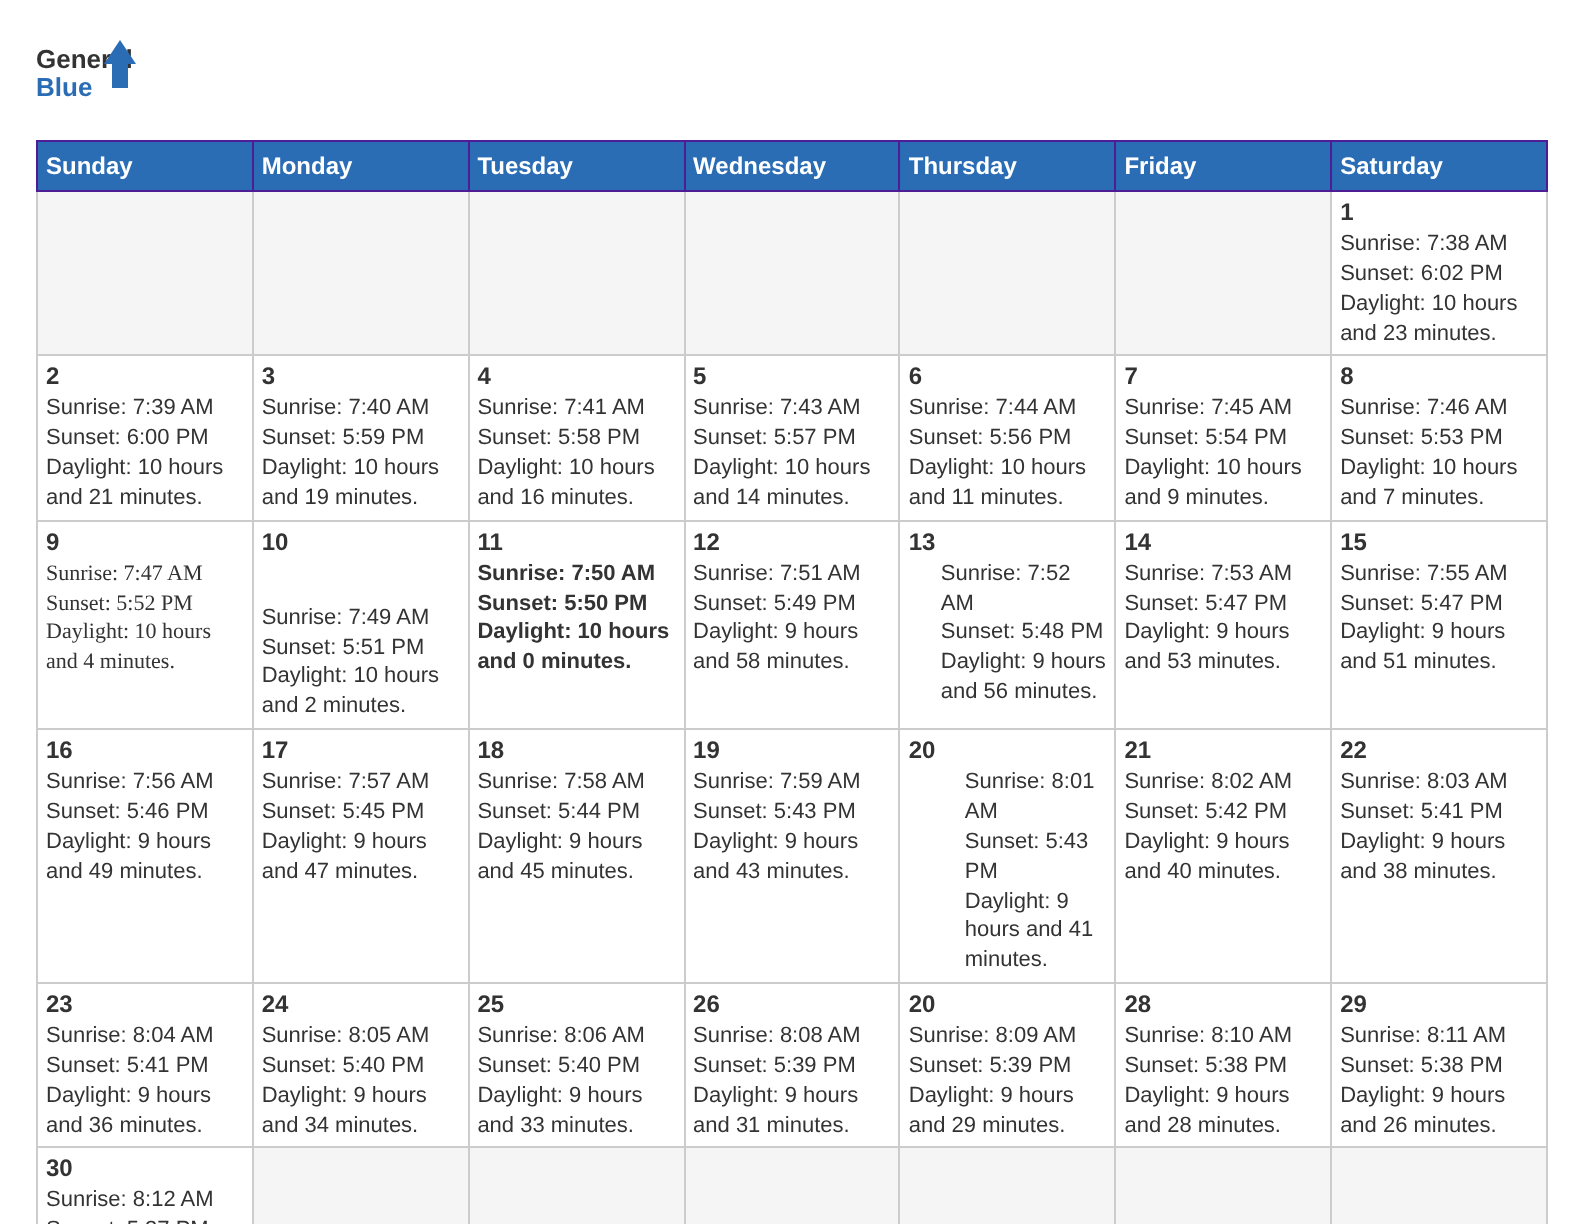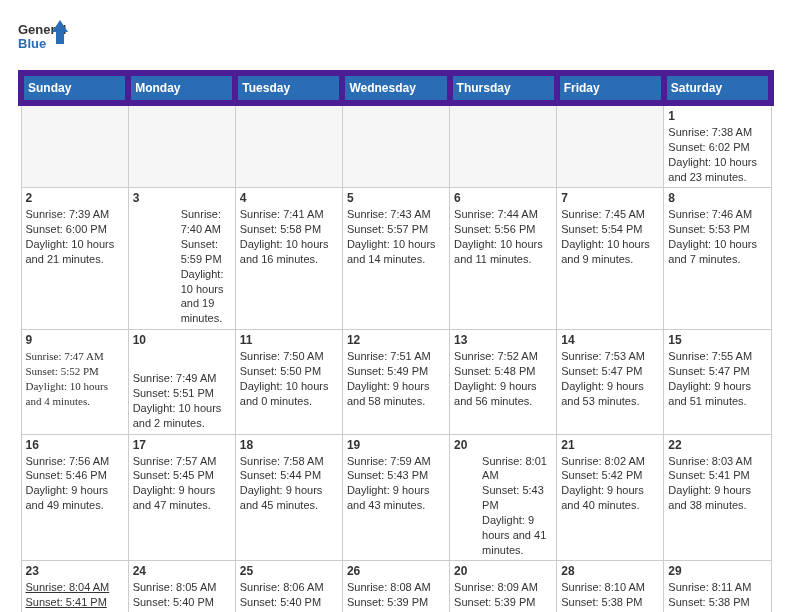--- a/index.html
+++ b/index.html
@@ -43,21 +43,21 @@
       border-collapse: collapse;
       table-layout: fixed;
     }
     thead tr th {
       background: #2a6db5;
       color: #fff;
       font-size: 12px;
       font-weight: bold;
       padding: 5px 4px;
       text-align: left;
-      border: 6px solid #4c1d95;
+      border: 1px solid #4c1d95;
     }
     tbody tr td {
       border: 1px solid #ccc;
       vertical-align: top;
       padding: 3px 4px;
       font-size: 9.5px;
       color: #333;
       height: 74px;
       background: #fff;
     }
@@ -123,21 +123,21 @@
         </tr>
         <tr>
           <td>
             <span class="day-number">2</span>
             <div class="day-info" style="white-space: pre-line;">Sunrise: 7:39 AM
 Sunset: 6:00 PM
 Daylight: 10 hours and 21 minutes.</div>
           </td>
           <td>
             <span class="day-number">3</span>
-            <div class="day-info" style="white-space: pre-line; margin-left: 48px;">Sunrise: 7:40 AM
+            <div class="day-info" style="white-space: pre-line;">Sunrise: 7:40 AM
 Sunset: 5:59 PM
 Daylight: 10 hours and 19 minutes.</div>
           </td>
           <td>
             <span class="day-number">4</span>
             <div class="day-info" style="white-space: pre-line;">Sunrise: 7:41 AM
 Sunset: 5:58 PM
 Daylight: 10 hours and 16 minutes.</div>
           </td>
           <td>
@@ -173,33 +173,33 @@
 Daylight: 10 hours and 4 minutes.</div>
           </td>
           <td>
             <span class="day-number">10</span>
             <div class="day-info" style="white-space: pre-line; margin-top: 24px;">Sunrise: 7:49 AM
 Sunset: 5:51 PM
 Daylight: 10 hours and 2 minutes.</div>
           </td>
           <td>
             <span class="day-number">11</span>
-            <div class="day-info" style="white-space: pre-line;">Sunrise: 7:50 AM
+            <div class="day-info" style="white-space: pre-line; font-weight: bold;">Sunrise: 7:50 AM
 Sunset: 5:50 PM
 Daylight: 10 hours and 0 minutes.</div>
           </td>
           <td>
             <span class="day-number">12</span>
             <div class="day-info" style="white-space: pre-line;">Sunrise: 7:51 AM
 Sunset: 5:49 PM
 Daylight: 9 hours and 58 minutes.</div>
           </td>
           <td>
             <span class="day-number">13</span>
-            <div class="day-info" style="white-space: pre-line;">Sunrise: 7:52 AM
+            <div class="day-info" style="white-space: pre-line; margin-left: 16px;">Sunrise: 7:52 AM
 Sunset: 5:48 PM
 Daylight: 9 hours and 56 minutes.</div>
           </td>
           <td>
             <span class="day-number">14</span>
             <div class="day-info" style="white-space: pre-line;">Sunrise: 7:53 AM
 Sunset: 5:47 PM
 Daylight: 9 hours and 53 minutes.</div>
           </td>
           <td>
@@ -249,21 +249,21 @@
           <td>
             <span class="day-number">22</span>
             <div class="day-info" style="white-space: pre-line;">Sunrise: 8:03 AM
 Sunset: 5:41 PM
 Daylight: 9 hours and 38 minutes.</div>
           </td>
         </tr>
         <tr>
           <td>
             <span class="day-number">23</span>
-            <div class="day-info" style="white-space: pre-line; text-decoration: underline;">Sunrise: 8:04 AM
+            <div class="day-info" style="white-space: pre-line;">Sunrise: 8:04 AM
 Sunset: 5:41 PM
 Daylight: 9 hours and 36 minutes.</div>
           </td>
           <td>
             <span class="day-number">24</span>
             <div class="day-info" style="white-space: pre-line;">Sunrise: 8:05 AM
 Sunset: 5:40 PM
 Daylight: 9 hours and 34 minutes.</div>
           </td>
           <td>

